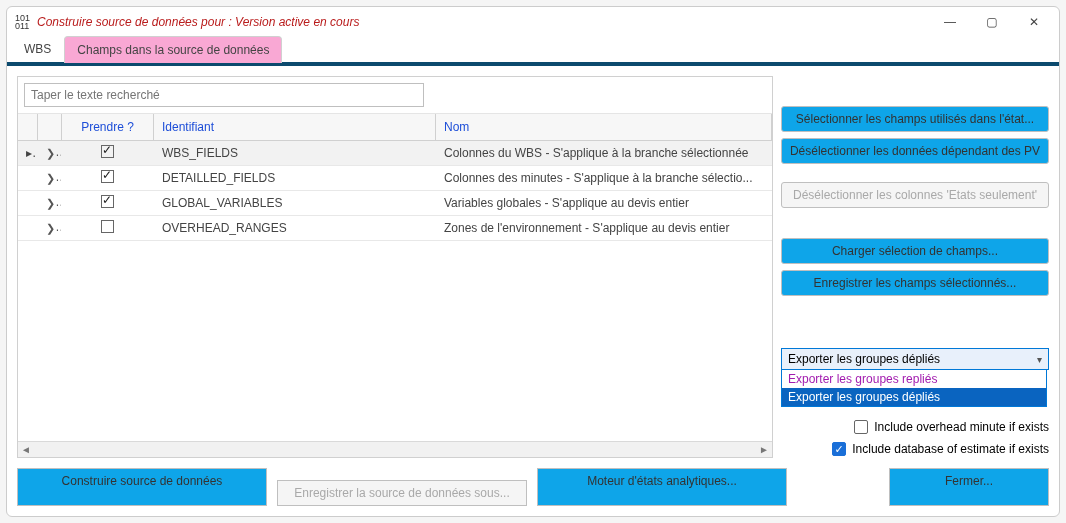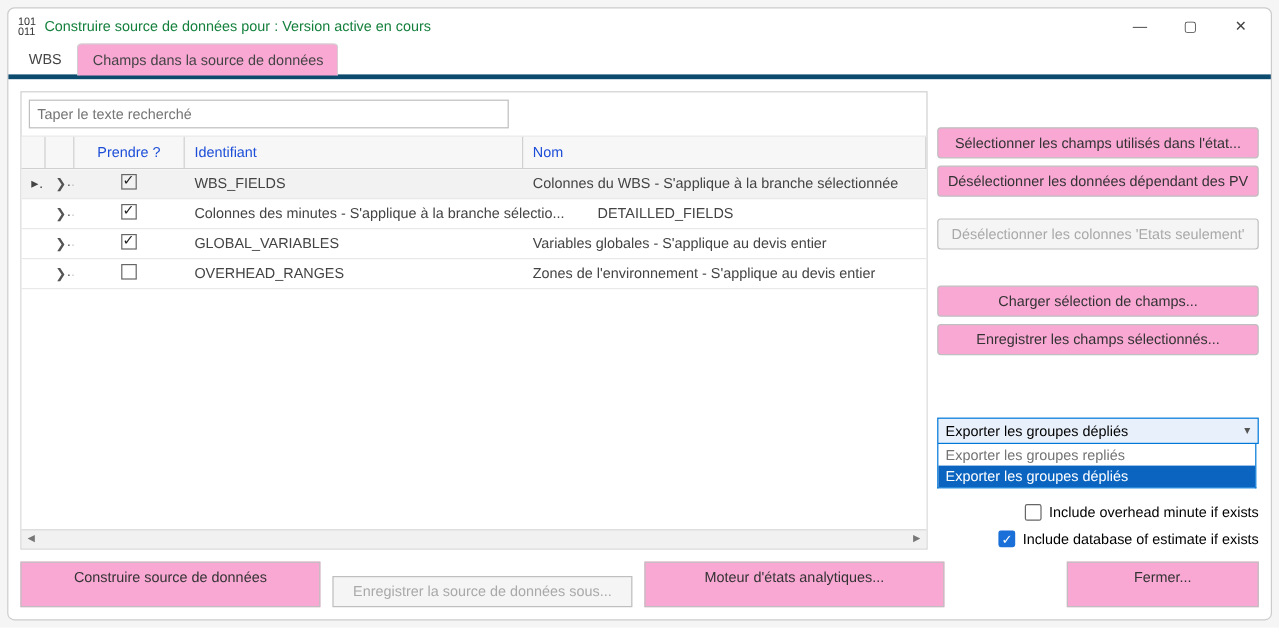--- a/index.html
+++ b/index.html
@@ -1,20 +1,20 @@
 <!DOCTYPE html>
 <html><head>
 <meta charset="utf-8">
 <style>
   * { box-sizing: border-box; font-family: "Segoe UI", Tahoma, sans-serif; font-size: 12px; }
   body { margin: 0; padding: 6px; background: #f5f5f5; width: 1066px; height: 523px; overflow: hidden; }
   .window { background: #ffffff; border: 1px solid #cccccc; border-radius: 6px; width: 100%; height: 100%; display: flex; flex-direction: column; }
   .titlebar { display: flex; align-items: center; padding: 6px 8px 4px 8px; }
   .app-icon { width: 16px; height: 16px; margin-right: 6px; font-size: 9px; line-height: 8px; color: #333; }
-  .title-text { flex: 1; color: #15803d; }
+  .title-text { flex: 1; color: #b91c1c; font-style: italic; }
   .win-controls { display: flex; gap: 20px; padding-right: 6px; }
   .win-btn { width: 22px; height: 18px; display: flex; align-items: center; justify-content: center; color: #444; cursor: default; }
   .tabs { display: flex; border-bottom: 4px solid #0c4a6e; padding-left: 4px; }
   .tab { padding: 6px 12px; border: 1px solid transparent; border-bottom: none; color: #444; }
   .tab.active { border-color: #d0d0d0; background: #f9a8d4; border-top-left-radius: 4px; border-top-right-radius: 4px; position: relative; top: 1px; }
   .body { flex: 1; display: flex; padding: 10px 10px 4px 10px; gap: 8px; overflow: hidden; }
   .left-pane { flex: 1; display: flex; flex-direction: column; border: 1px solid #d0d0d0; }
   .search-wrap { padding: 6px; border-bottom: 1px solid #e5e5e5; }
   .search-input { width: 400px; padding: 4px 6px; border: 1px solid #bfbfbf; color: #6d28d9; }
   .grid-header { display: flex; background: #f7f7f7; border-bottom: 1px solid #d0d0d0; }
@@ -27,27 +27,27 @@
   .col-expand { width: 24px; text-align: center; color: #666; }
   .col-take { width: 92px; text-align: center; }
   .col-id { width: 282px; }
   .col-name { flex: 1; }
   .chk { width: 13px; height: 13px; border: 1px solid #666; display: inline-block; position: relative; }
   .chk.checked::after { content: "✓"; position: absolute; top: -3px; left: 0px; font-size: 12px; color: #222; }
   .hscroll { height: 16px; background: #f1f1f1; border-top: 1px solid #d9d9d9; display: flex; }
   .sc-btn { width: 16px; text-align: center; color: #777; font-size: 10px; line-height: 16px; }
   .sc-track { flex: 1; }
   .right-pane { width: 268px; display: flex; flex-direction: column; gap: 6px; padding-top: 30px; }
-  .btn { border: 1px solid #bfbfbf; background: #f9a8d4; border-radius: 3px; padding: 5px 6px; text-align: center; color: #333; cursor: default; }
+  .btn { border: 1px solid #bfbfbf; background: #0ea5e9; border-radius: 3px; padding: 5px 6px; text-align: center; color: #333; cursor: default; }
   .btn.disabled { color: #a9a9a9; background: #f5f5f5; margin-top: 12px; }
   .spacer-sm { height: 18px; }
   .combo-area { position: relative; }
   .combo { border: 1px solid #0078d7; background: #e8f0fb; padding: 3px 6px; display: flex; justify-content: space-between; align-items: center; }
   .combo-dd { position: absolute; top: 22px; left: 0; right: 2px; background: #fff; border: 1px solid #0078d7; border-top: none; z-index: 10; }
-  .dd-item { padding: 2px 6px; color: #737373; }
+  .dd-item { padding: 2px 6px; color: #a21caf; }
   .dd-item.highlight { background: #0a64c0; color: #fff; }
   .chk-line { display: flex; align-items: center; gap: 6px; padding-left: 2px; margin-top: 2px; justify-content: flex-end; }
   .chk-box { width: 14px; height: 14px; border: 1px solid #666; border-radius: 2px; display: inline-flex; align-items: center; justify-content: center; }
   .chk-box.blue { background: #1a6fd8; border-color: #1a6fd8; color: #fff; font-size: 11px; }
   .footer { display: flex; gap: 10px; padding: 6px 10px 10px 10px; }
   .footer .btn { flex: 0 0 auto; width: 250px; border-radius: 0; }
   .footer .spacer { flex: 1; }
   .footer .close-btn { width: 160px; }
   .expand-chev { display: inline-block; transform: rotate(0deg); font-size: 11px; color: #555; }
 </style>
@@ -93,22 +93,22 @@
           <div class="cell col-expand"><span class="expand-chev">❯</span></div>
           <div class="cell col-take"><span class="chk checked"></span></div>
           <div class="cell col-id">WBS_FIELDS</div>
           <div class="cell col-name">Colonnes du WBS - S'applique à la branche sélectionnée</div>
         </div>
 
         <div class="row">
           <div class="cell col-indicator"></div>
           <div class="cell col-expand"><span class="expand-chev">❯</span></div>
           <div class="cell col-take"><span class="chk checked"></span></div>
+          <div class="cell col-id">DETAILLED_FIELDS</div>
           <div class="cell col-name">Colonnes des minutes - S'applique à la branche sélectio...</div>
-          <div class="cell col-id">DETAILLED_FIELDS</div>
         </div>
 
         <div class="row">
           <div class="cell col-indicator"></div>
           <div class="cell col-expand"><span class="expand-chev">❯</span></div>
           <div class="cell col-take"><span class="chk checked"></span></div>
           <div class="cell col-id">GLOBAL_VARIABLES</div>
           <div class="cell col-name">Variables globales - S'applique au devis entier</div>
         </div>
 

